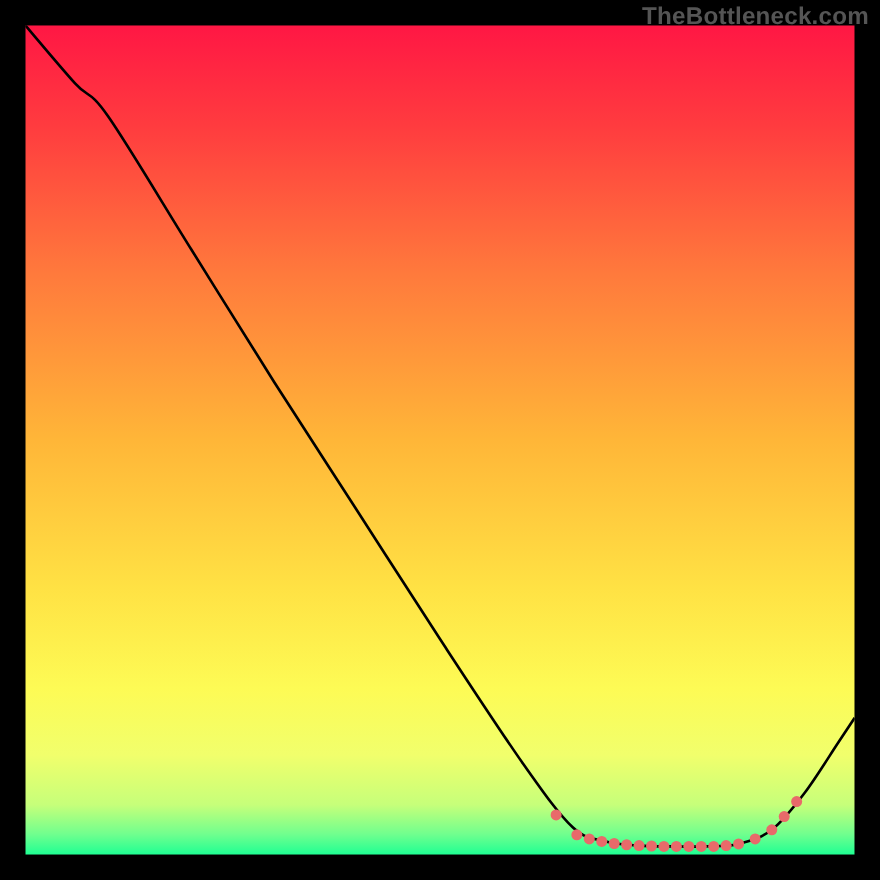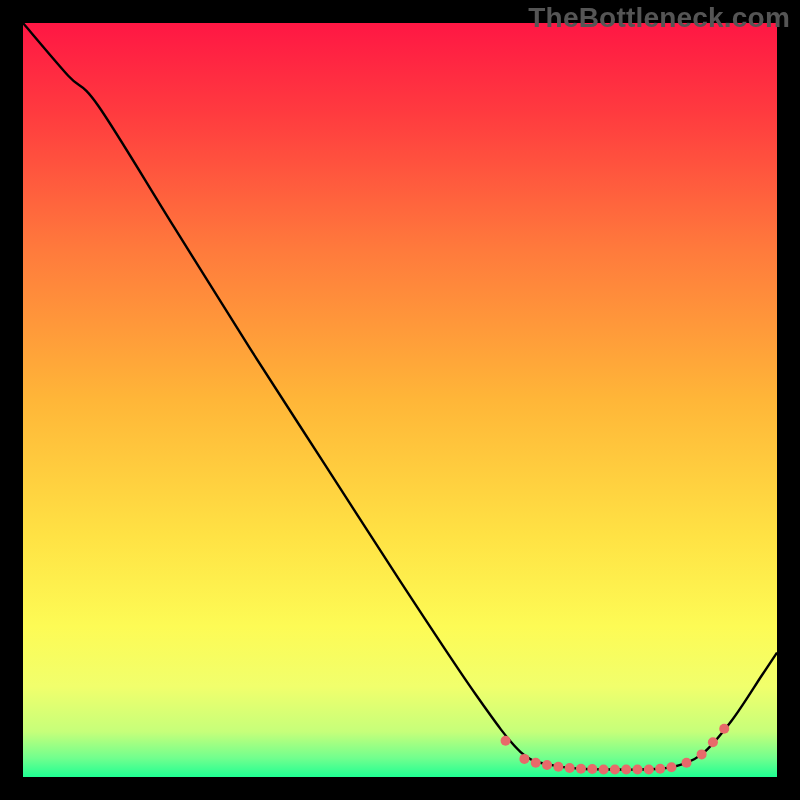--- a/index.html
+++ b/index.html
@@ -15,21 +15,21 @@
     position: relative;
     width: 800px;
     height: 800px;
     background: #000;
   }
   .watermark {
     position: absolute;
     top: 2px;
     right: 10px;
     color: #555;
-    font-size: 28px;
+    font-size: 22px;
     font-weight: 600;
     z-index: 3;
     letter-spacing: 0.2px;
   }
   .plot-wrap {
     position: absolute;
     left: 23px;
     top: 23px;
     width: 754px;
     height: 754px;

